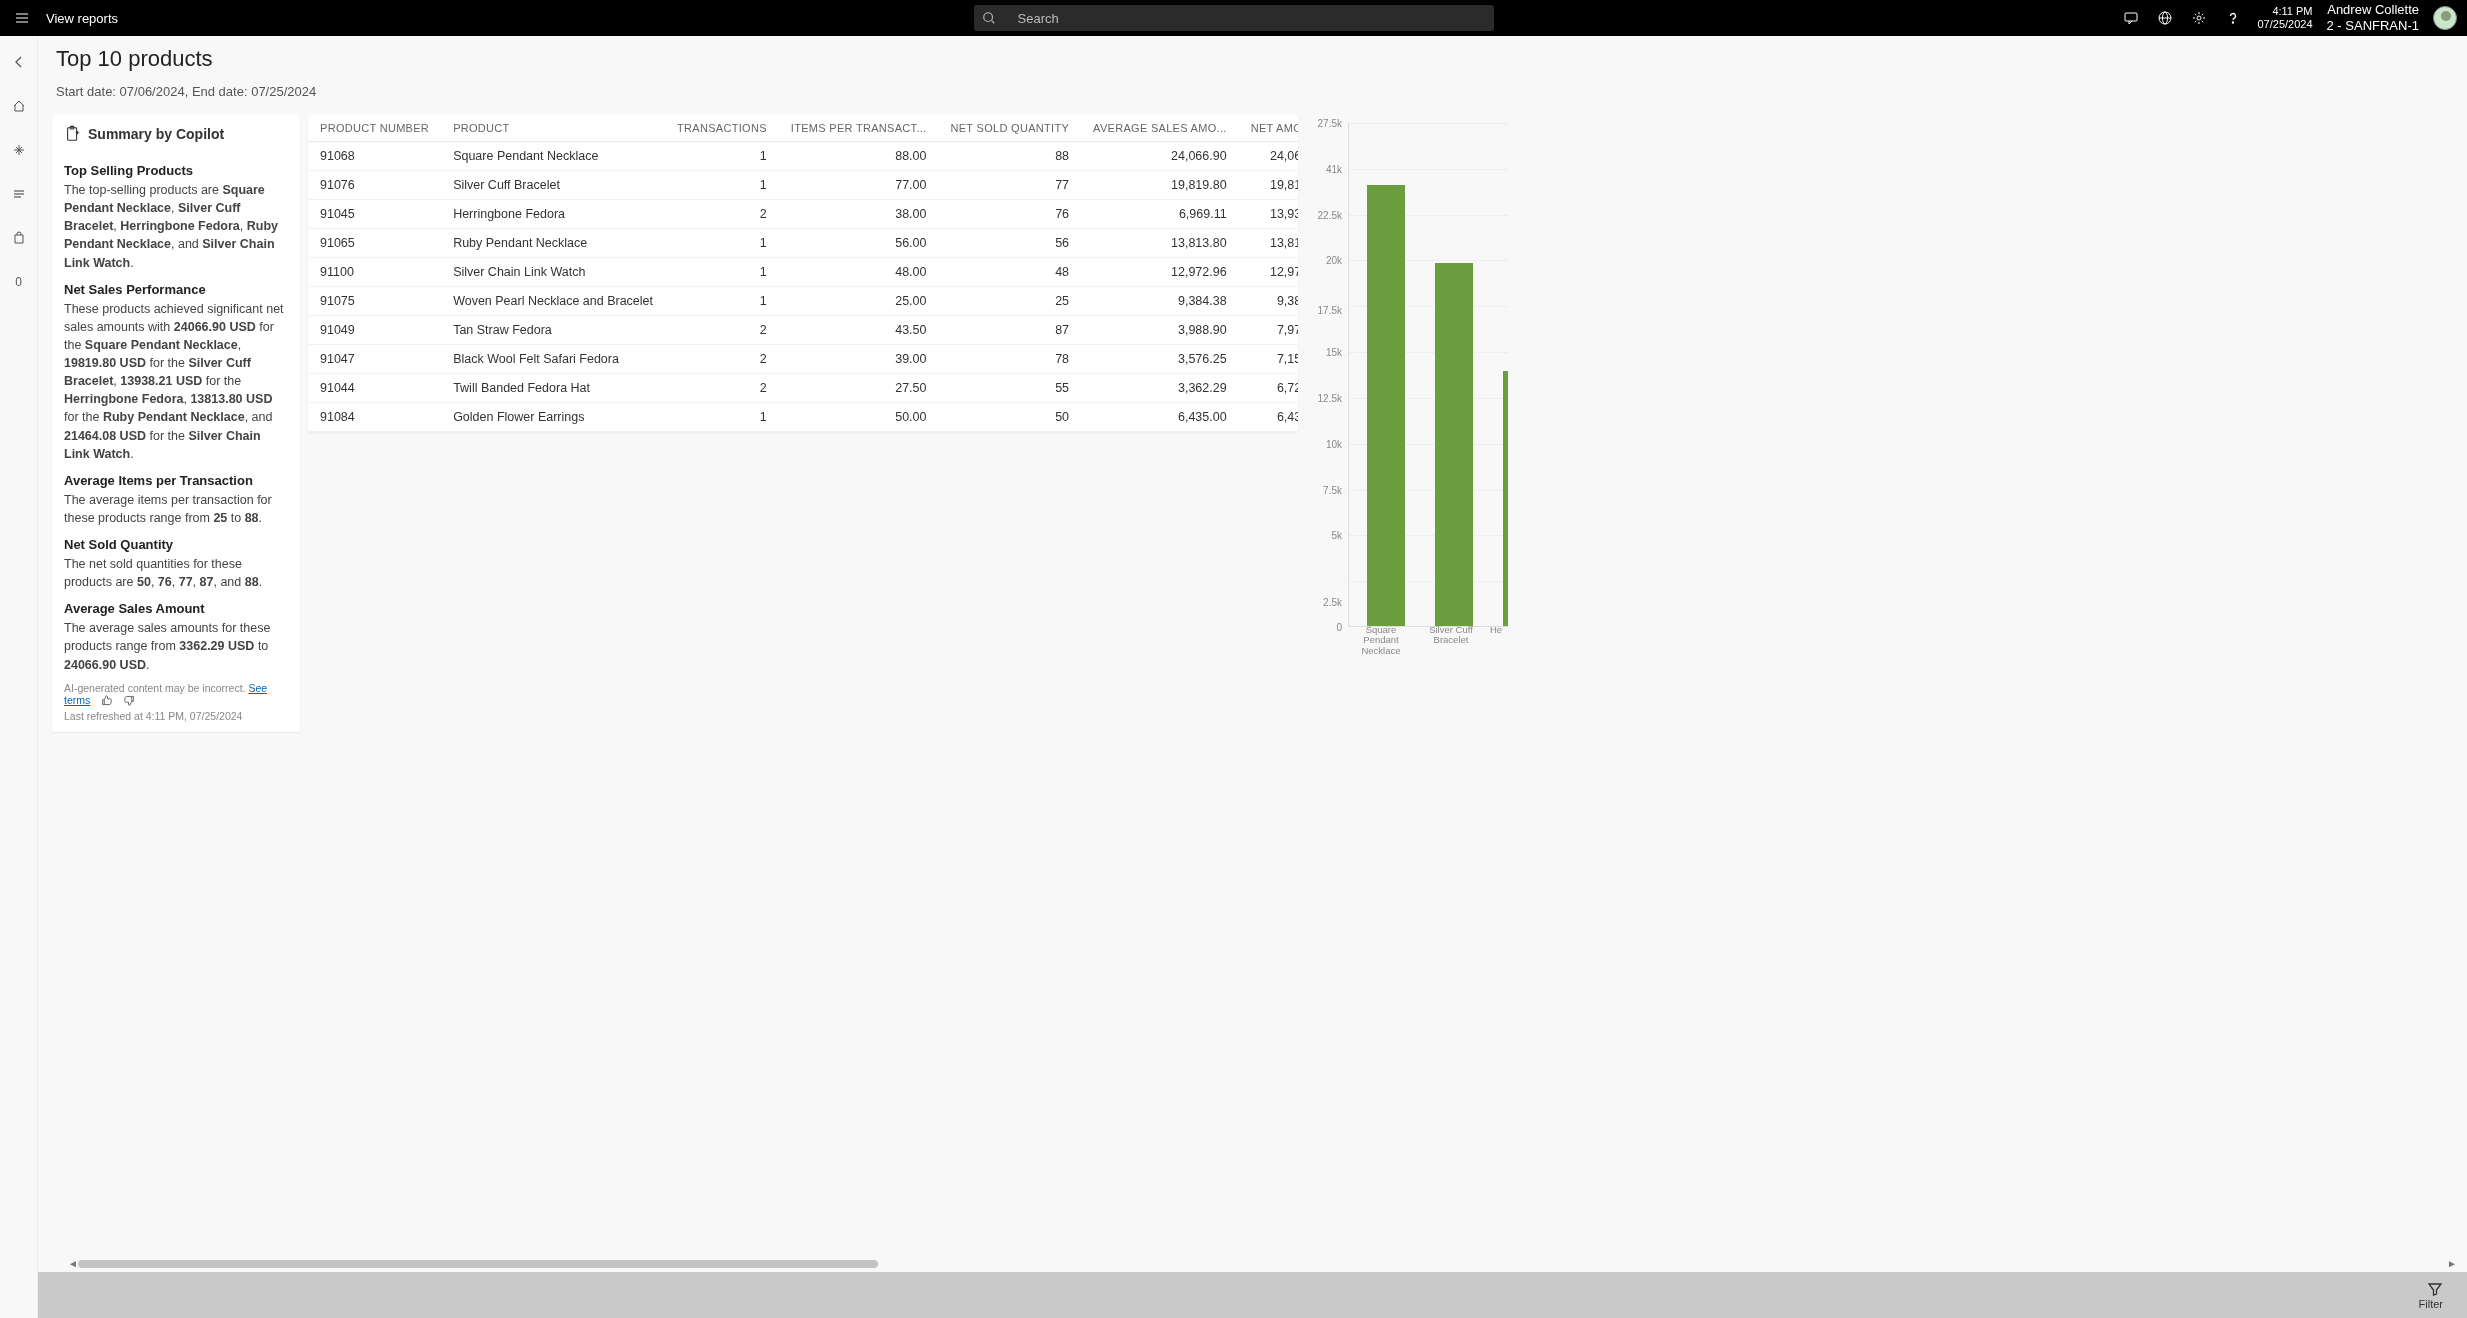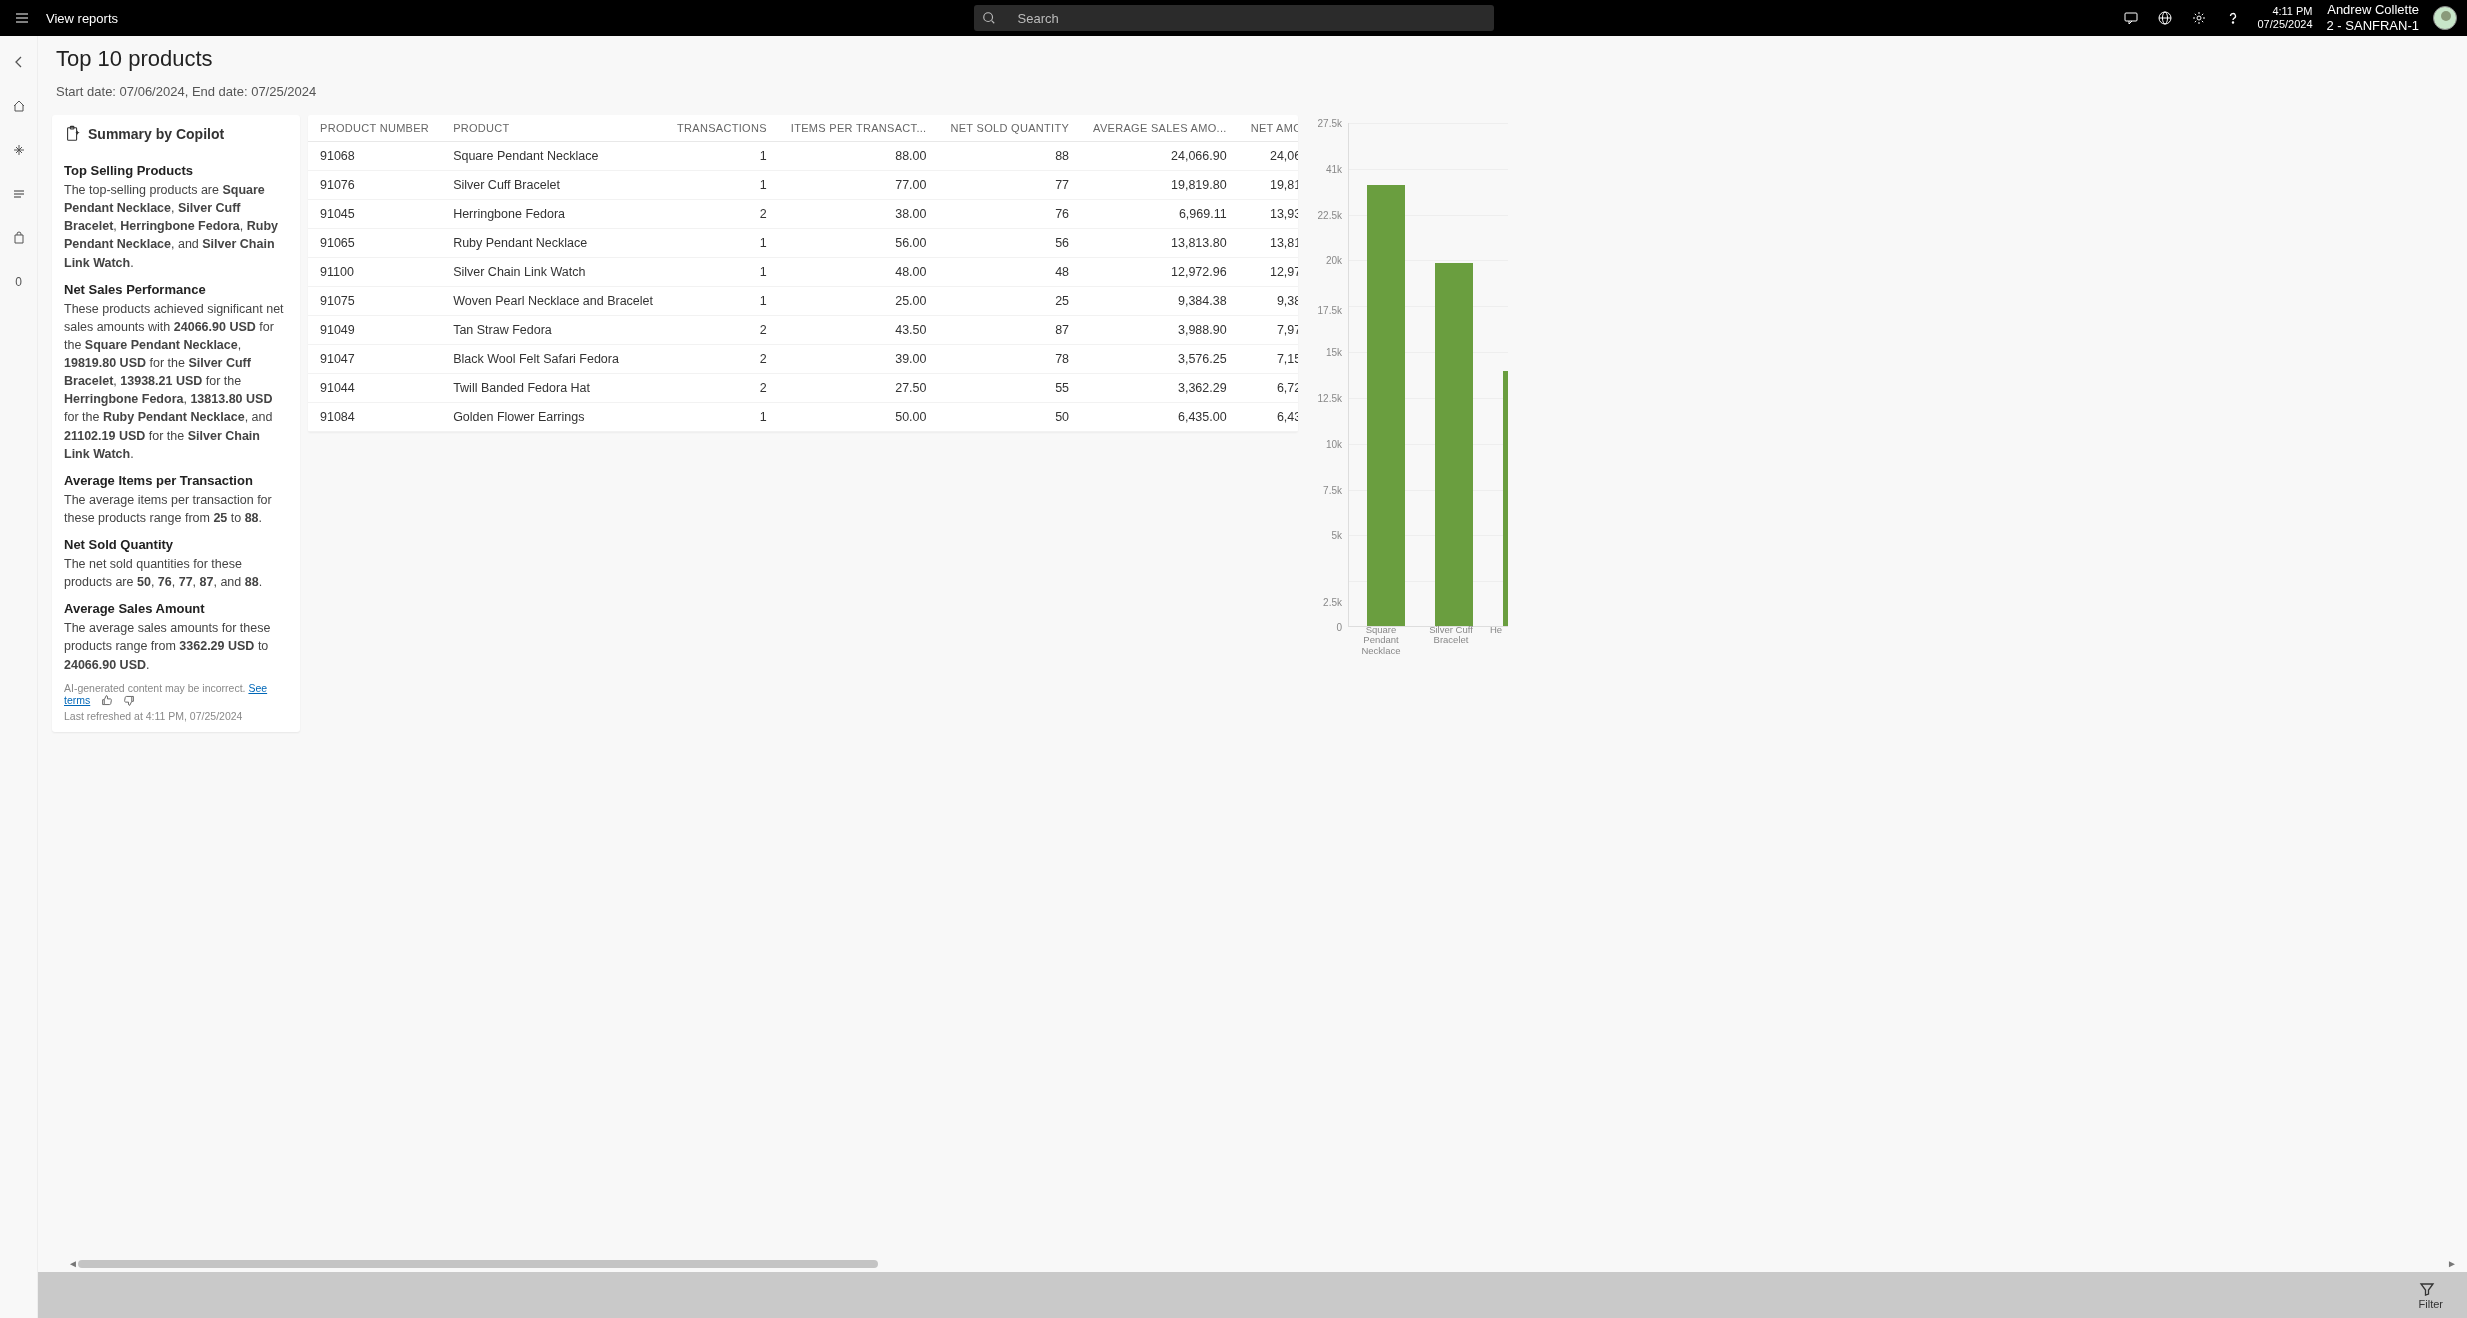--- a/index.html
+++ b/index.html
@@ -100,21 +100,21 @@
   .hscroll-track::before {
     content: ""; position: absolute; left: 40px; width: 800px; height: 8px; top: 2px;
     background: #c4c4c4; border-radius: 4px;
   }
   .hscroll-arrow { position:absolute; top:0; font-size:10px; color:#777;}
 
   .bottom-bar {
     height: 46px; background: #c9c9c9; display: flex; align-items: center; justify-content: flex-end;
     padding: 0 24px;
   }
-  .filter-btn { display: flex; flex-direction: column; align-items: flex-start; font-size: 11px; color: #333; cursor: pointer; gap: 1px;}
+  .filter-btn { display: flex; flex-direction: column; align-items: flex-end; font-size: 11px; color: #333; cursor: pointer; gap: 1px;}
   .filter-btn svg { width: 16px; height: 16px; }
 
 </style>
 </head>
 <body>
 
 <div class="header">
   <div class="hamburger">
     <svg viewBox="0 0 16 16" fill="none" stroke="#fff" stroke-width="1">
         <line x1="2" y1="4" x2="14" y2="4"></line>
@@ -214,21 +214,21 @@
           <svg viewBox="0 0 20 20" fill="none" stroke="#333" stroke-width="1.2">
               <rect x="4" y="3" width="10" height="14" rx="1"></rect>
               <rect x="7" y="1.5" width="4" height="3" rx="0.8"></rect>
               <path d="M15 6l.7 1.8L17.5 8.5l-1.8.7L15 11l-.7-1.8L12.5 8.5l1.8-.7z" fill="#333" stroke="none"></path>
             </svg>
           <span>Summary by Copilot</span>
         </div>
         <h4>Top Selling Products</h4>
         <p>The top-selling products are <b>Square Pendant Necklace</b>, <b>Silver Cuff Bracelet</b>, <b>Herringbone Fedora</b>, <b>Ruby Pendant Necklace</b>, and <b>Silver Chain Link Watch</b>.</p>
         <h4>Net Sales Performance</h4>
-        <p>These products achieved significant net sales amounts with <b>24066.90 USD</b> for the <b>Square Pendant Necklace</b>, <b>19819.80 USD</b> for the <b>Silver Cuff Bracelet</b>, <b>13938.21 USD</b> for the <b>Herringbone Fedora</b>, <b>13813.80 USD</b> for the <b>Ruby Pendant Necklace</b>, and <b>21102.19 USD</b> for the <b>Silver Chain Link Watch</b>.</p>
+        <p>These products achieved significant net sales amounts with <b>24066.90 USD</b> for the <b>Square Pendant Necklace</b>, <b>19819.80 USD</b> for the <b>Silver Cuff Bracelet</b>, <b>13938.21 USD</b> for the <b>Herringbone Fedora</b>, <b>13813.80 USD</b> for the <b>Ruby Pendant Necklace</b>, and <b>21464.08 USD</b> for the <b>Silver Chain Link Watch</b>.</p>
         <h4>Average Items per Transaction</h4>
         <p>The average items per transaction for these products range from <b>25</b> to <b>88</b>.</p>
         <h4>Net Sold Quantity</h4>
         <p>The net sold quantities for these products are <b>50</b>, <b>76</b>, <b>77</b>, <b>87</b>, and <b>88</b>.</p>
         <h4>Average Sales Amount</h4>
         <p>The average sales amounts for these products range from <b>3362.29 USD</b> to <b>24066.90 USD</b>.</p>
         <div class="copilot-foot">
           <span>AI-generated content may be incorrect.</span>
           <a href="#">See terms</a>
           <span class="thumb-row">

